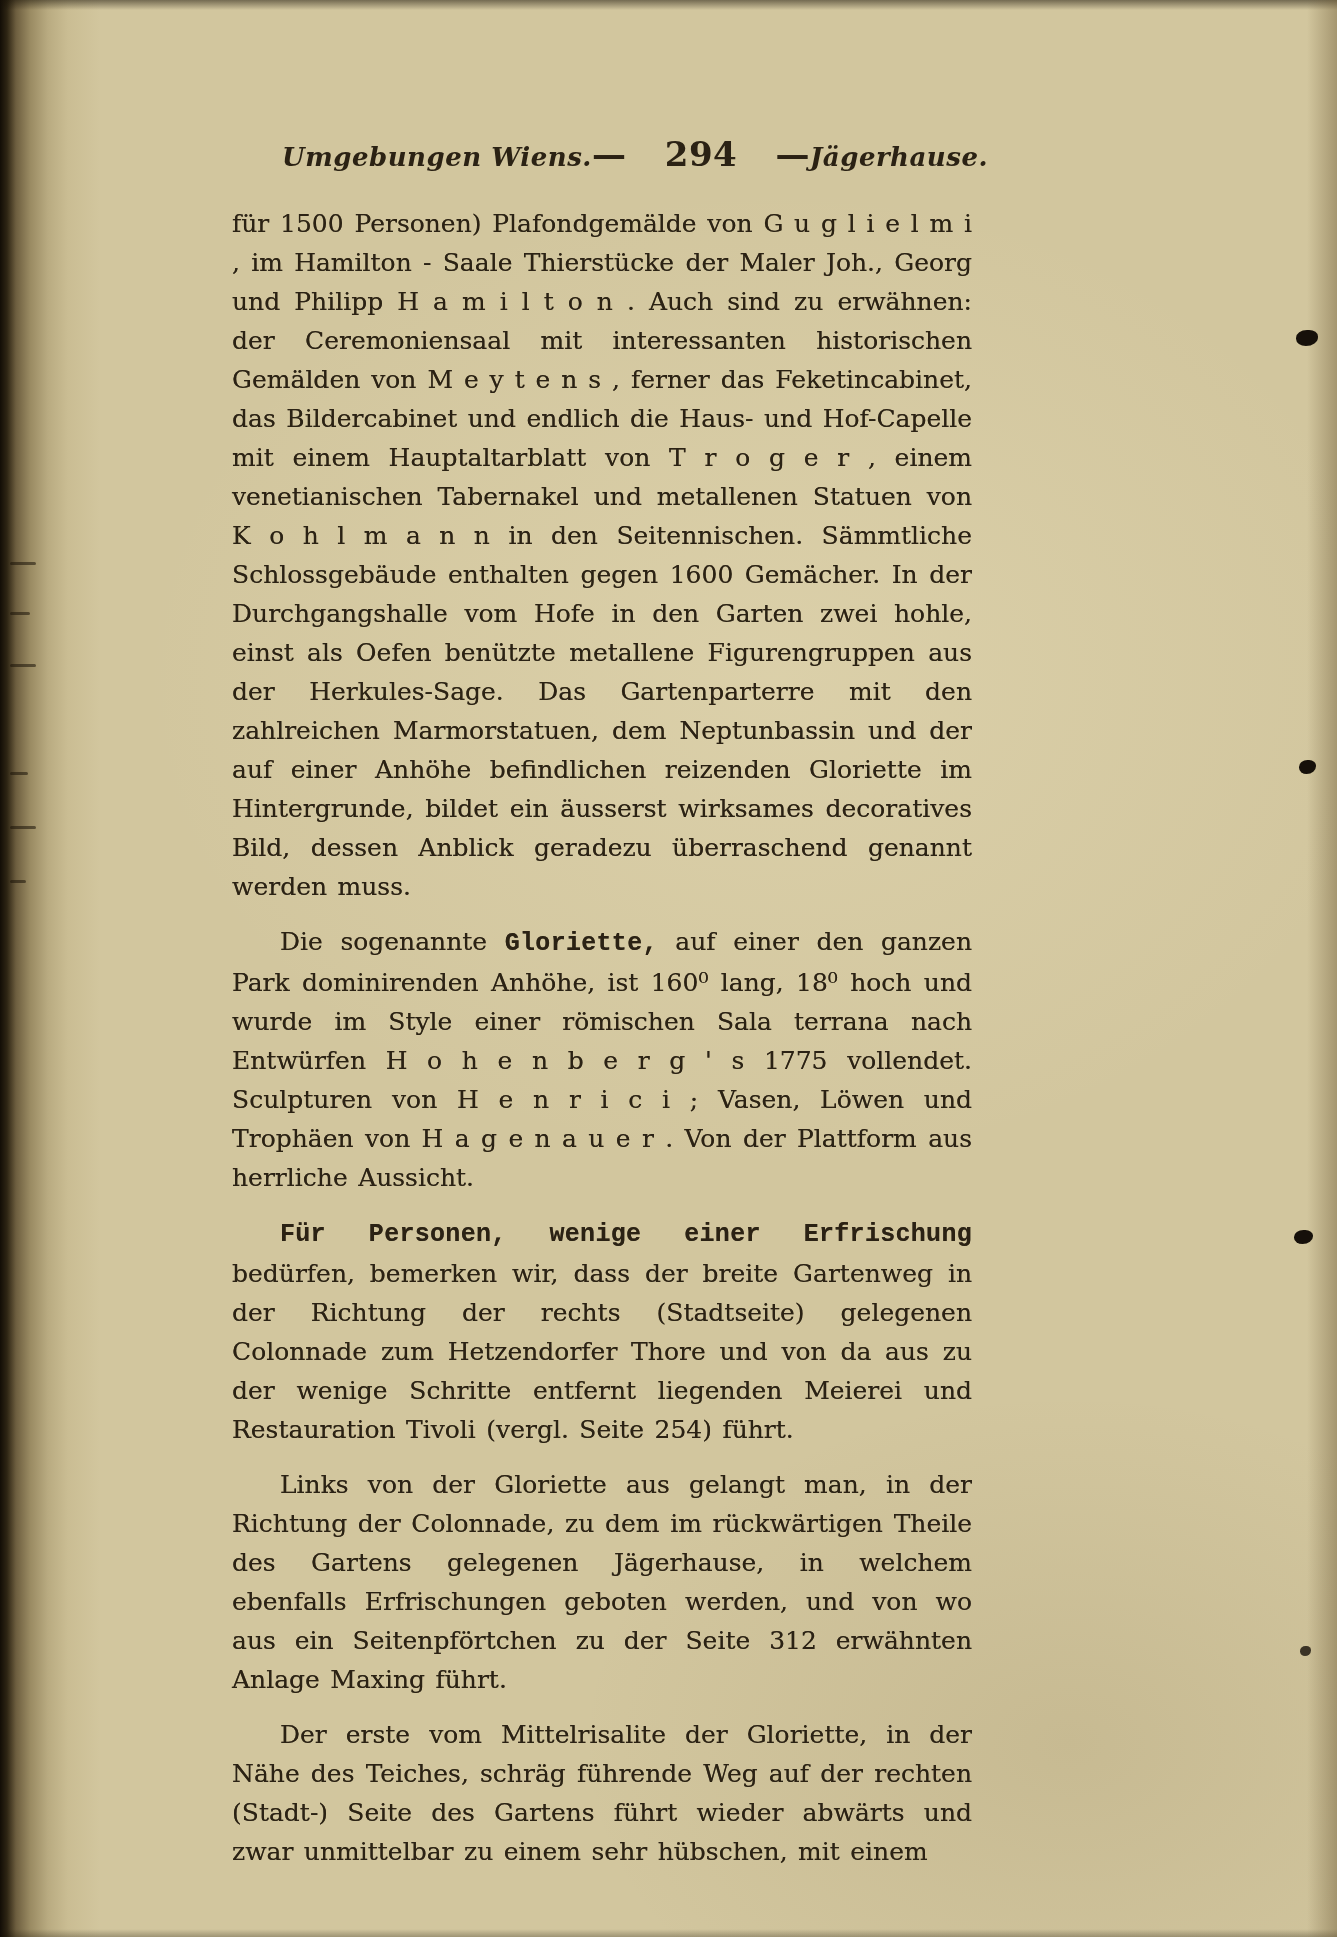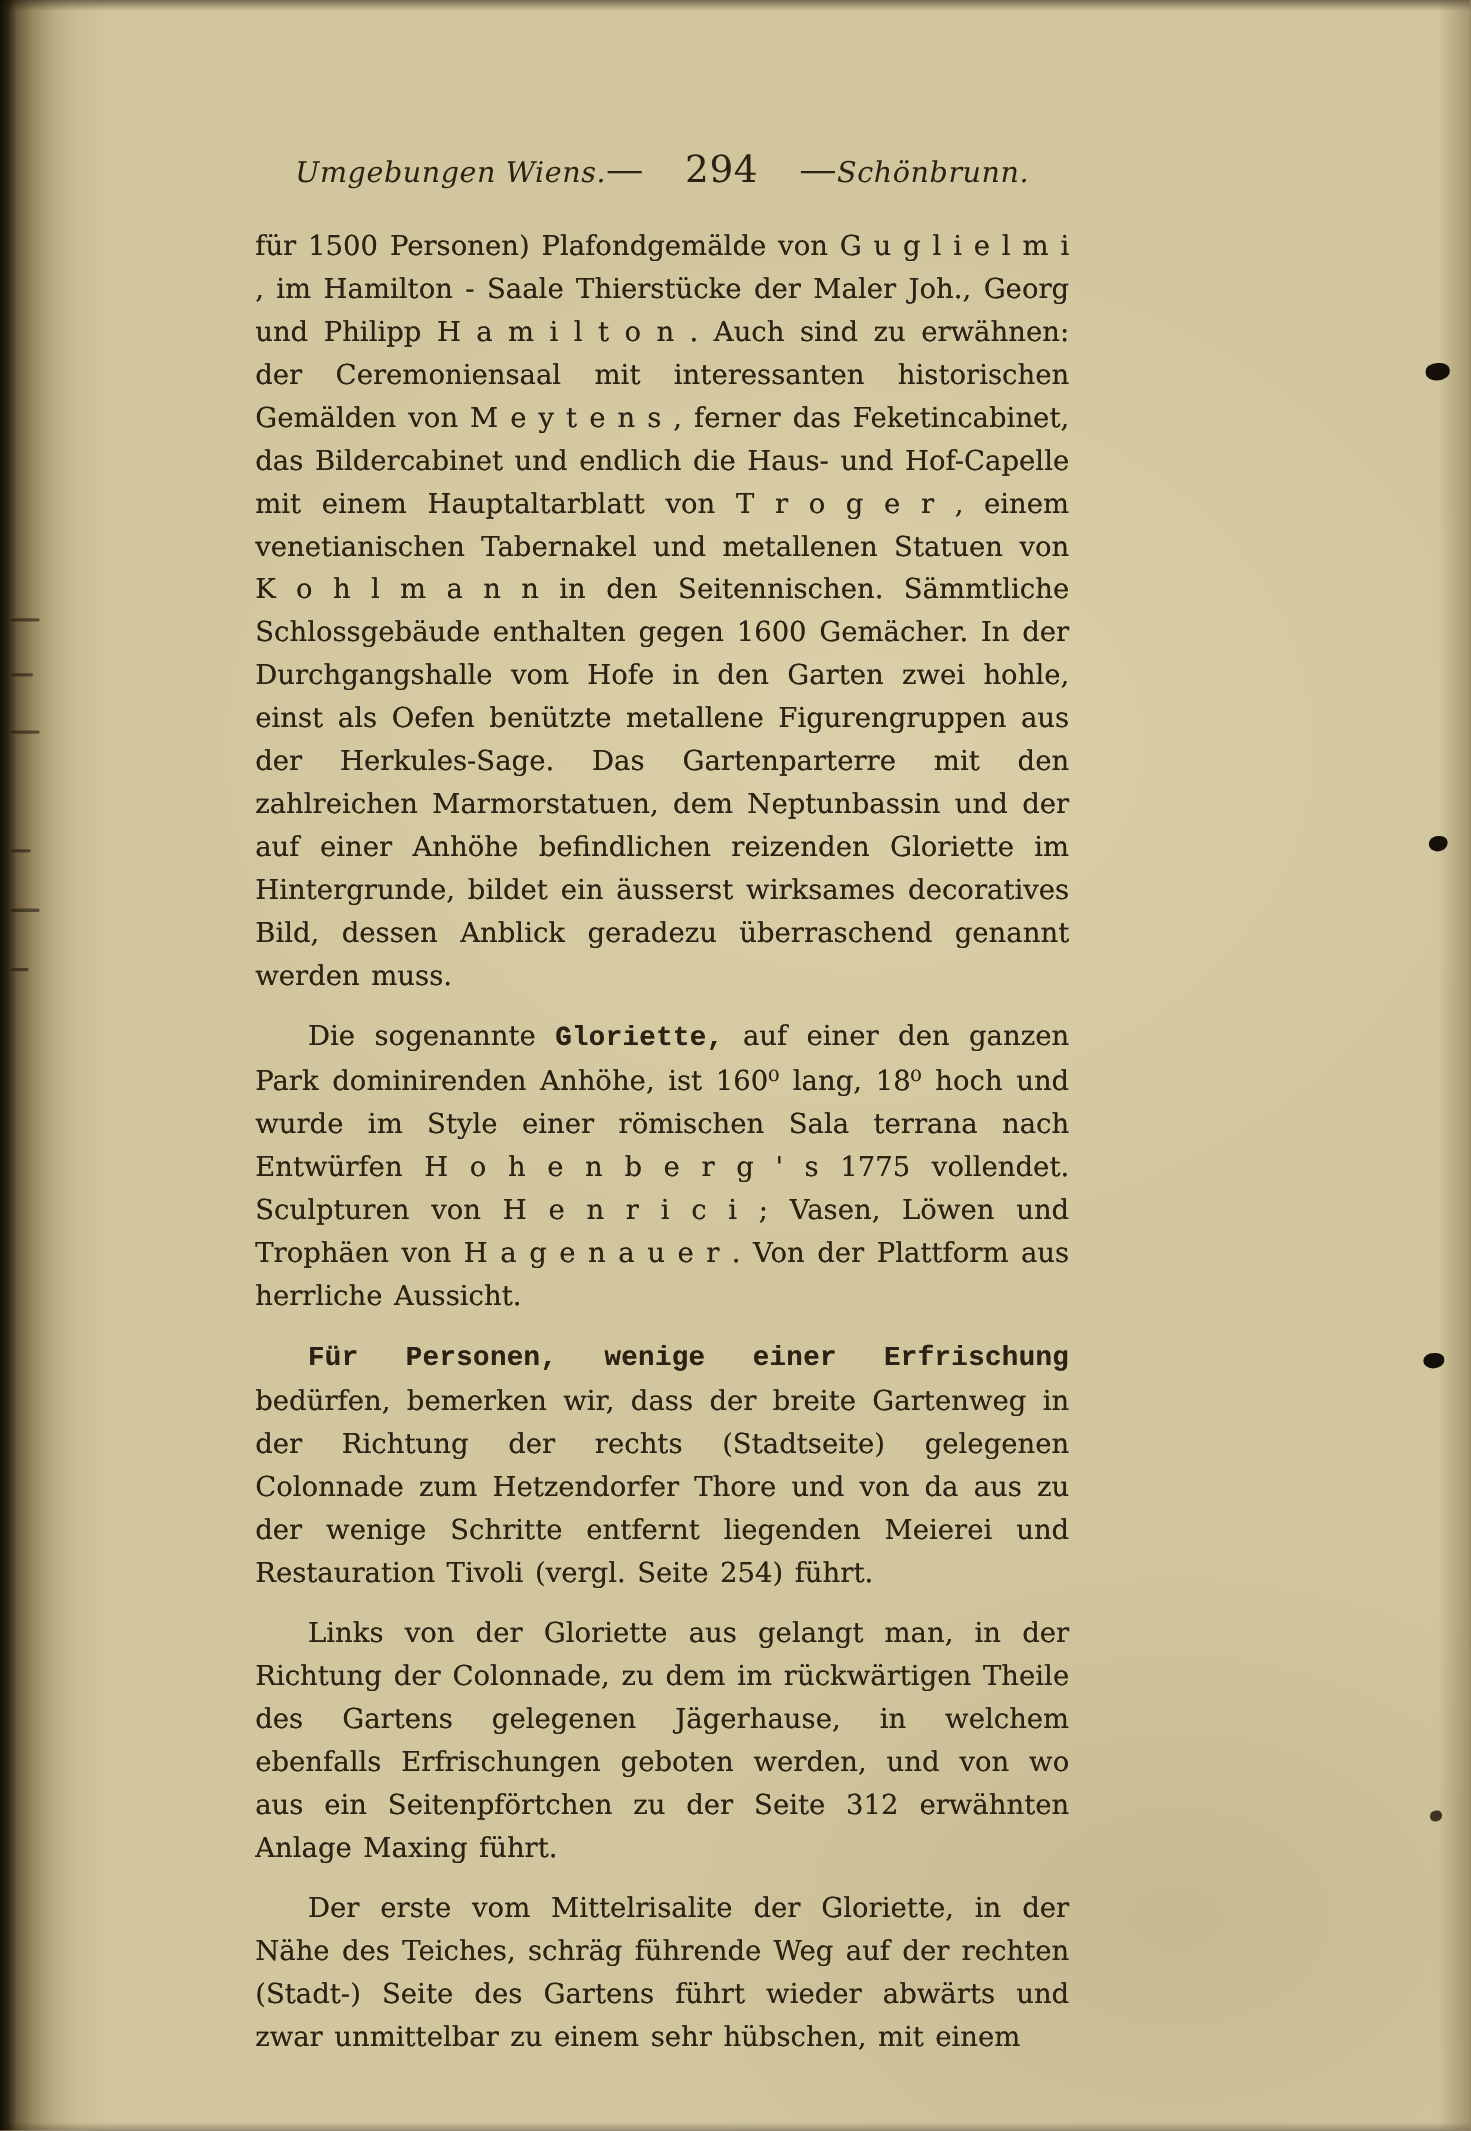--- a/index.html
+++ b/index.html
@@ -39,23 +39,24 @@
     position: absolute; right: 0; top: 0; bottom: 0; width: 30px;
     background: linear-gradient(270deg, rgba(110,92,55,0.45), rgba(110,92,55,0));
   }
   .spot {
     position: absolute; background: #16100a; border-radius: 50% 40% 55% 45%;
   }
   .content {
     position: absolute; left: 216px; top: 134px; width: 772px;
   }
   .header-row {
-    display: flex; justify-content: center; align-items: baseline;
+    display: flex; justify-content: flex-end; align-items: baseline;
     font-size: 26px; margin-bottom: 30px;
     letter-spacing: 0.5px;
+    font-weight: bold;
   }
   .running-head { font-style: italic; }
   .page-number { font-size: 34px; word-spacing: 26px; }
   .para {
     margin: 16px;
     font-size: 25px;
     line-height: 39px;
     text-align: justify;
     word-spacing: 2.5px;
     text-shadow: 0 0 0.5px rgba(43,34,20,0.65);
@@ -82,21 +83,21 @@
 
   <div class="spot" style="left: 1296px; top: 330px; width: 22px; height: 16px;"></div>
   <div class="spot" style="left: 1299px; top: 760px; width: 17px; height: 14px;"></div>
   <div class="spot" style="left: 1294px; top: 1230px; width: 19px; height: 14px;"></div>
   <div class="spot" style="left: 1300px; top: 1646px; width: 11px; height: 10px; opacity: 0.8;"></div>
 
   <div class="content">
     <div class="header-row">
       <span class="running-head">Umgebungen Wiens.</span>
       <span class="page-number">— 294 —</span>
-      <span class="running-head">Schönbrunn.</span>
+      <span class="running-head">Jägerhause.</span>
     </div>
     <div>
         <p class="para"><span>für 1500 Personen) Plafondgemälde von G u g l i e l m i ,  im Hamilton - Saale Thierstücke der Maler Joh., Georg und Philipp H a m i l t o n .  Auch sind zu erwähnen: der Ceremoniensaal mit interessanten historischen Gemälden von M e y t e n s ,  ferner das Feketincabinet, das Bildercabinet und endlich die Haus- und Hof-Capelle mit einem Hauptaltarblatt von T r o g e r ,  einem venetianischen Tabernakel und metallenen Statuen von K o h l m a n n  in den Seitennischen.  Sämmtliche Schlossgebäude enthalten gegen 1600 Gemächer. In der Durchgangshalle vom Hofe in den Garten zwei hohle, einst als Oefen benützte metallene Figurengruppen aus der Herkules-Sage. Das Gartenparterre mit den zahlreichen Marmorstatuen, dem Neptunbassin und der auf einer Anhöhe befindlichen reizenden Gloriette im Hintergrunde, bildet ein äusserst wirksames decoratives Bild, dessen Anblick geradezu überraschend genannt werden muss.</span></p>
         <p class="para indent"><span>Die sogenannte </span><strong>Gloriette,</strong><span> auf einer den ganzen Park dominirenden Anhöhe, ist 160⁰ lang, 18⁰ hoch und wurde im Style einer römischen Sala terrana nach Entwürfen H o h e n b e r g ' s  1775 vollendet.  Sculpturen von H e n r i c i ;  Vasen, Löwen und Trophäen von H a g e n a u e r .  Von der Plattform aus herrliche Aussicht.</span></p>
         <p class="para indent"><strong>Für Personen, wenige einer Erfrischung</strong><span> bedürfen, bemerken wir, dass der breite Gartenweg in der Richtung der rechts (Stadtseite) gelegenen Colonnade zum Hetzendorfer Thore und von da aus zu der wenige Schritte entfernt liegenden Meierei und Restauration Tivoli (vergl. Seite 254) führt.</span></p>
         <p class="para indent"><span>Links von der Gloriette aus gelangt man, in der Richtung der Colonnade, zu dem im rückwärtigen Theile des Gartens gelegenen Jägerhause, in welchem ebenfalls Erfrischungen geboten werden, und von wo aus ein Seitenpförtchen zu der Seite 312 erwähnten Anlage Maxing führt.</span></p>
         <p class="para indent"><span>Der erste vom Mittelrisalite der Gloriette, in der Nähe des Teiches, schräg führende Weg auf der rechten (Stadt-) Seite des Gartens führt wieder abwärts und zwar unmittelbar zu einem sehr hübschen, mit einem </span></p>
       </div>
   </div>
 

